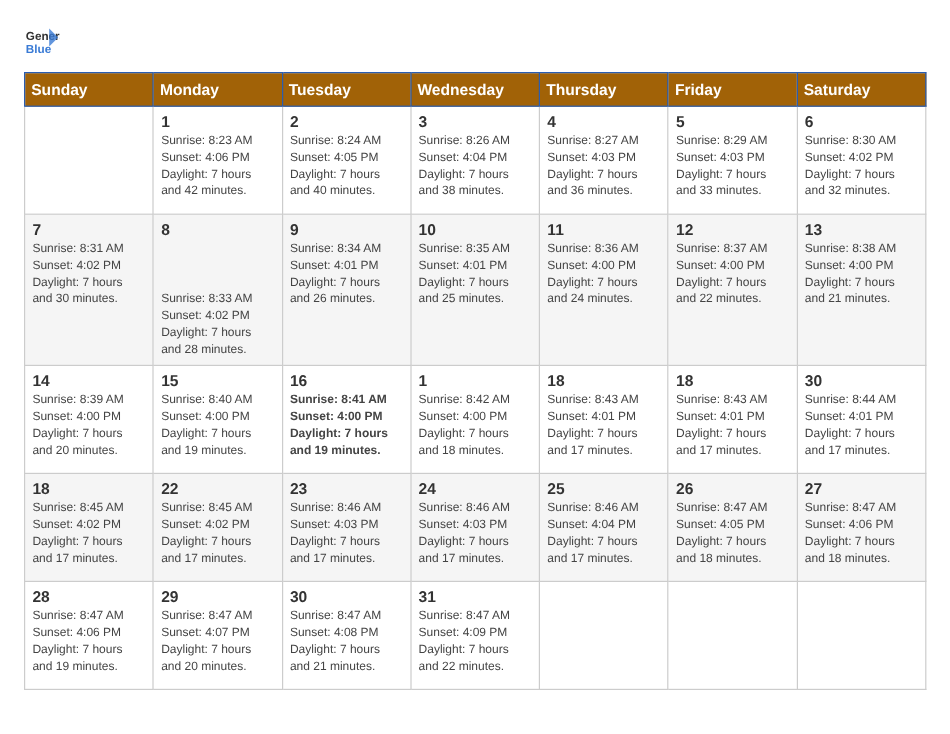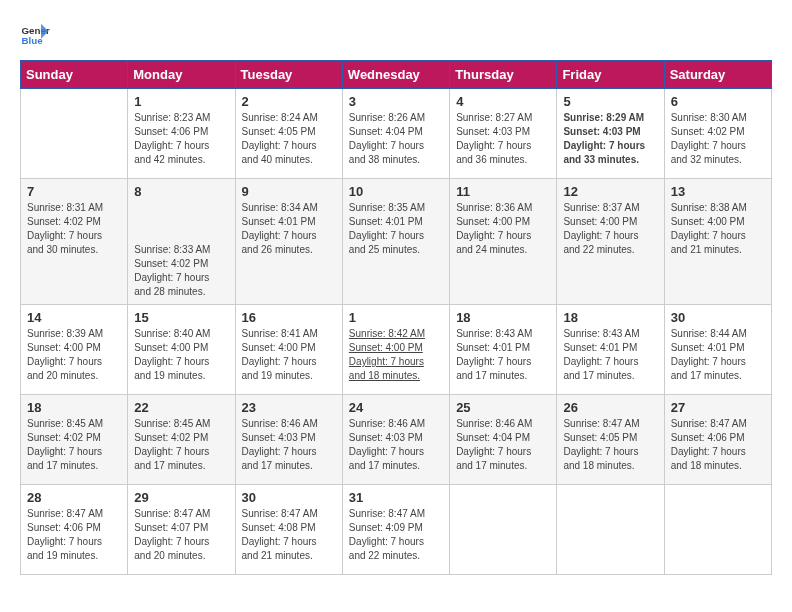--- a/index.html
+++ b/index.html
@@ -36,21 +36,21 @@
     .location-title {
       font-size: 16px;
       color: #555;
     }
     table {
       width: 100%;
       border-collapse: collapse;
       table-layout: fixed;
     }
     thead tr {
-      background-color: #be185d;
+      background-color: #a16207;
     }
     thead th {
       color: #fff;
       font-size: 13px;
       font-weight: bold;
       padding: 6px 5px;
       text-align: left;
       border: 1px solid #2a5db0;
     }
     tbody td {
@@ -138,21 +138,21 @@
         </td>
         <td>
           <span class="day-number">4</span>
           <div class="day-info" style="white-space: pre-line;">Sunrise: 8:27 AM
 Sunset: 4:03 PM
 Daylight: 7 hours
 and 36 minutes.</div>
         </td>
         <td>
           <span class="day-number">5</span>
-          <div class="day-info" style="white-space: pre-line; font-weight: bold;">Sunrise: 8:29 AM
+          <div class="day-info" style="white-space: pre-line;">Sunrise: 8:29 AM
 Sunset: 4:03 PM
 Daylight: 7 hours
 and 33 minutes.</div>
         </td>
         <td>
           <span class="day-number">6</span>
           <div class="day-info" style="white-space: pre-line;">Sunrise: 8:30 AM
 Sunset: 4:02 PM
 Daylight: 7 hours
 and 32 minutes.</div>
@@ -219,28 +219,28 @@
         </td>
         <td>
           <span class="day-number">15</span>
           <div class="day-info" style="white-space: pre-line;">Sunrise: 8:40 AM
 Sunset: 4:00 PM
 Daylight: 7 hours
 and 19 minutes.</div>
         </td>
         <td>
           <span class="day-number">16</span>
-          <div class="day-info" style="white-space: pre-line;">Sunrise: 8:41 AM
+          <div class="day-info" style="white-space: pre-line; font-weight: bold;">Sunrise: 8:41 AM
 Sunset: 4:00 PM
 Daylight: 7 hours
 and 19 minutes.</div>
         </td>
         <td>
           <span class="day-number">1</span>
-          <div class="day-info" style="white-space: pre-line; text-decoration: underline;">Sunrise: 8:42 AM
+          <div class="day-info" style="white-space: pre-line;">Sunrise: 8:42 AM
 Sunset: 4:00 PM
 Daylight: 7 hours
 and 18 minutes.</div>
         </td>
         <td>
           <span class="day-number">18</span>
           <div class="day-info" style="white-space: pre-line;">Sunrise: 8:43 AM
 Sunset: 4:01 PM
 Daylight: 7 hours
 and 17 minutes.</div>

